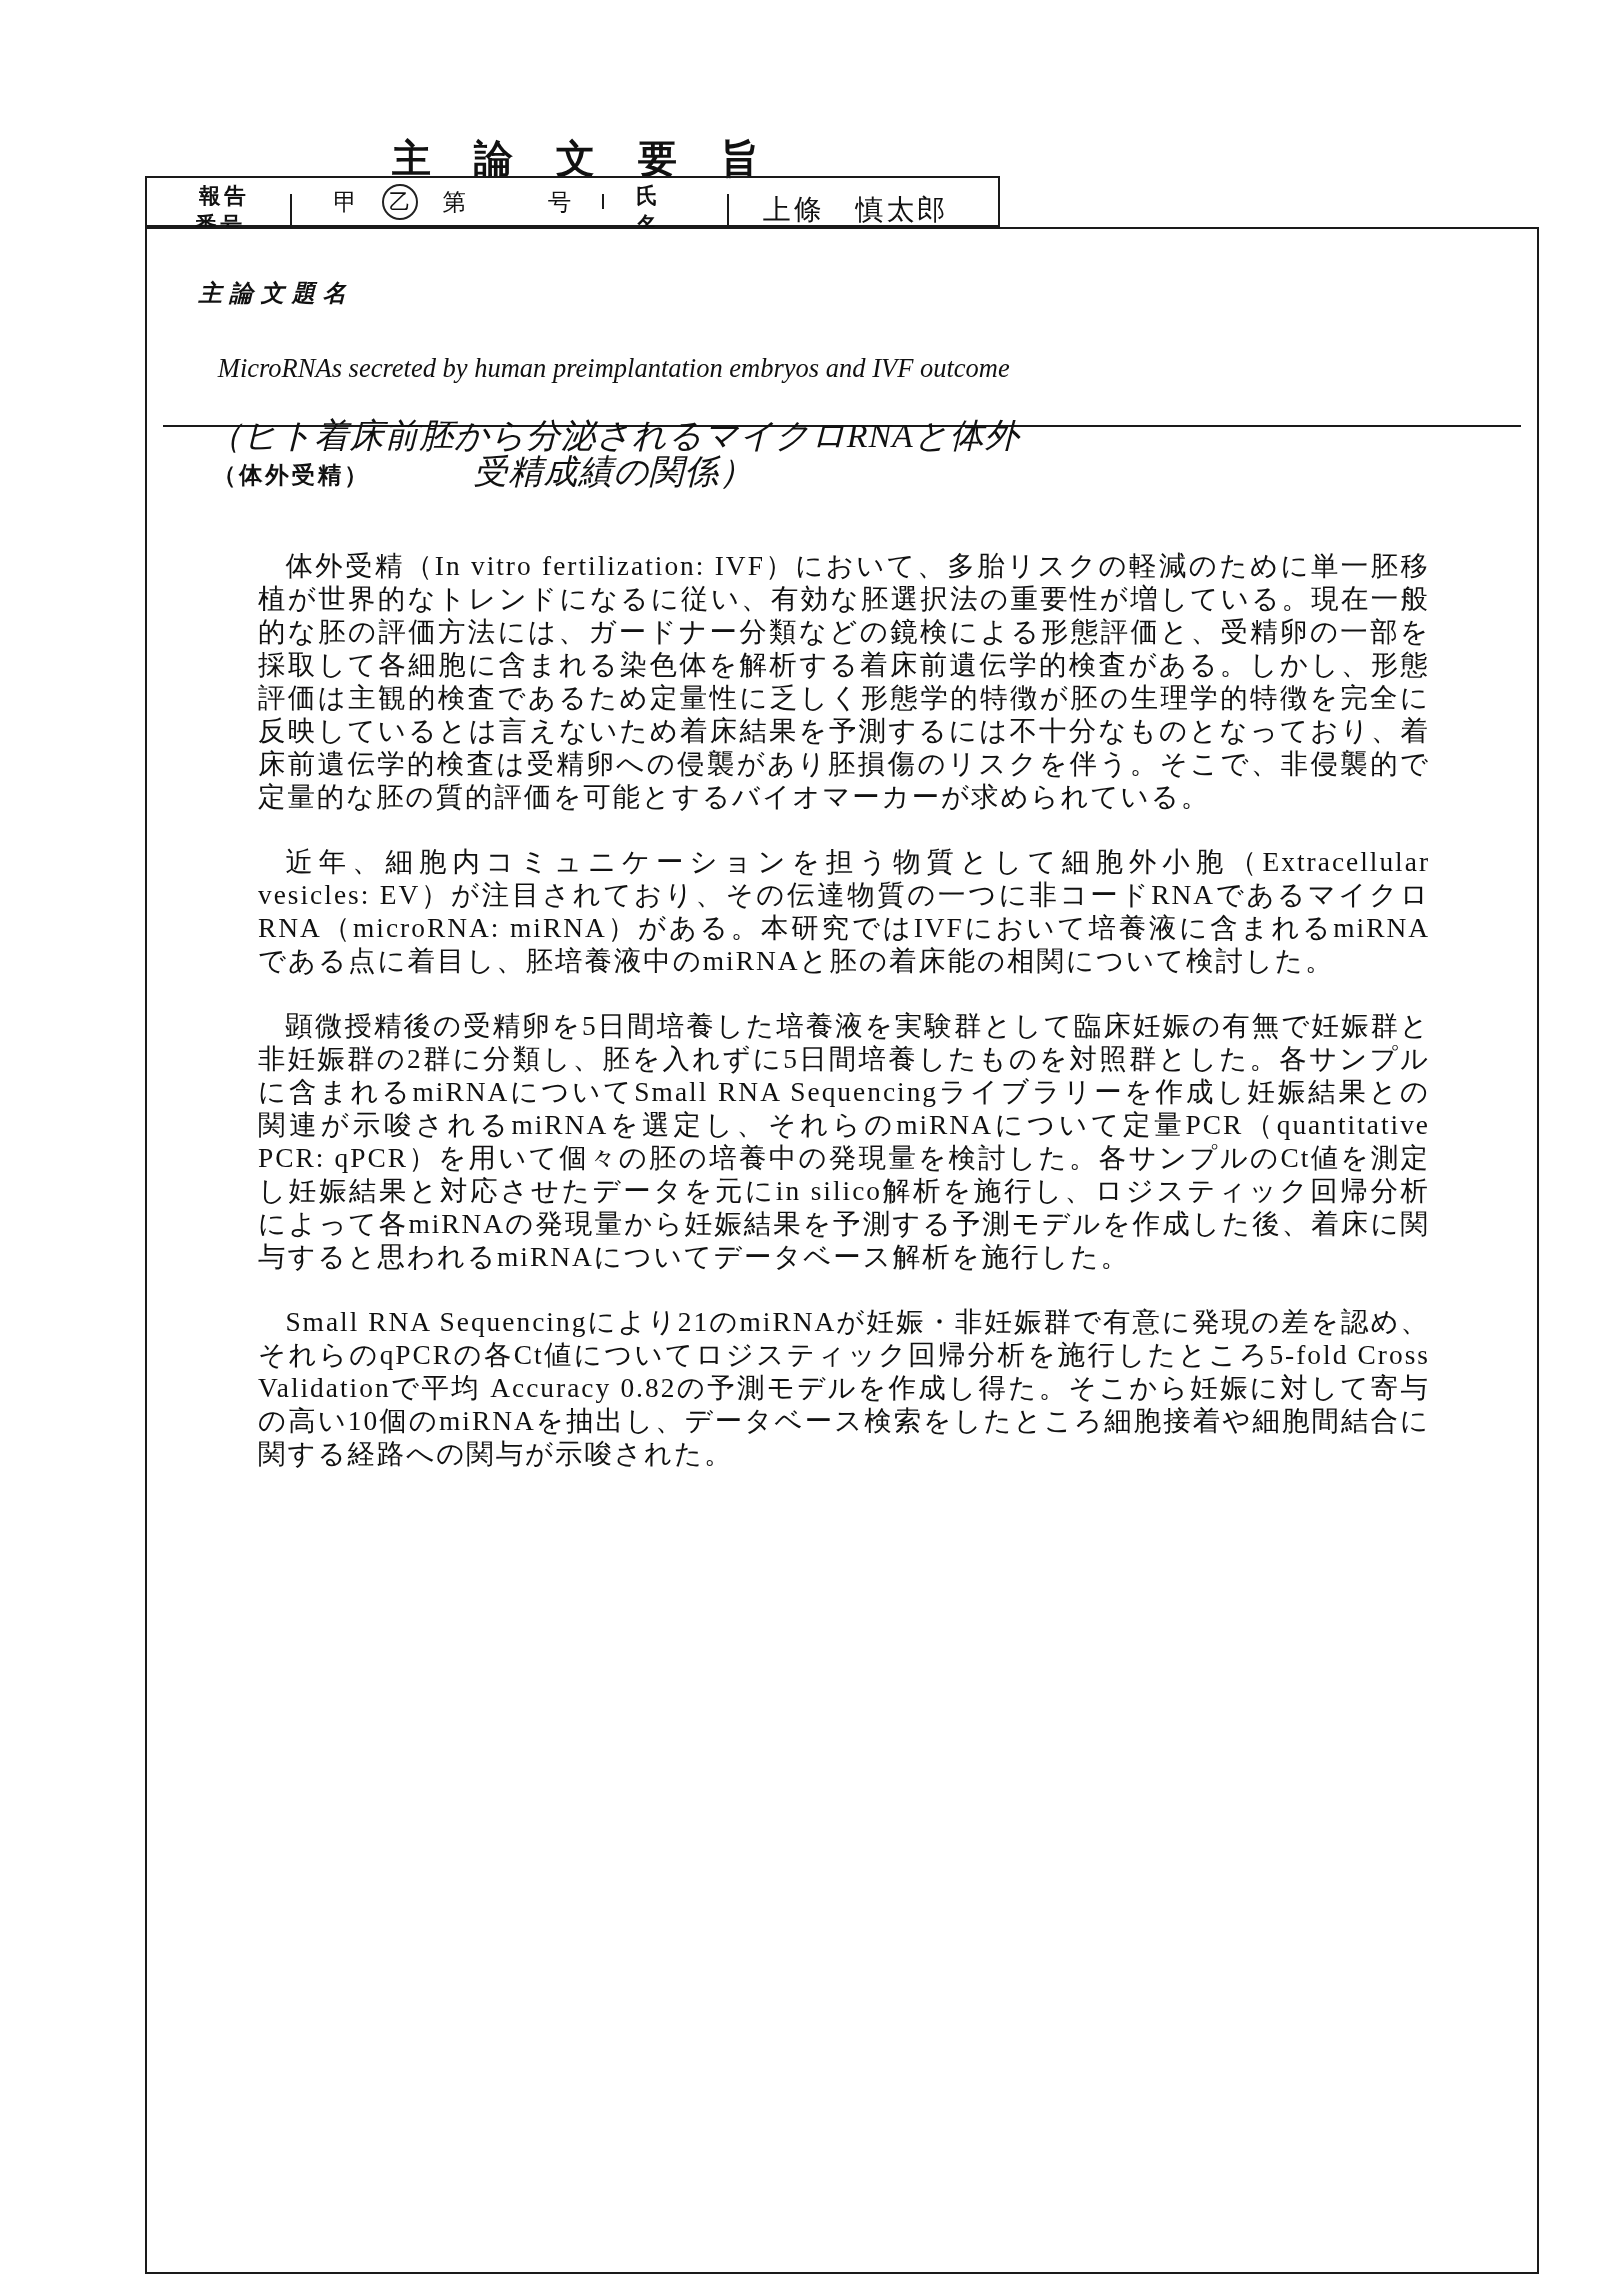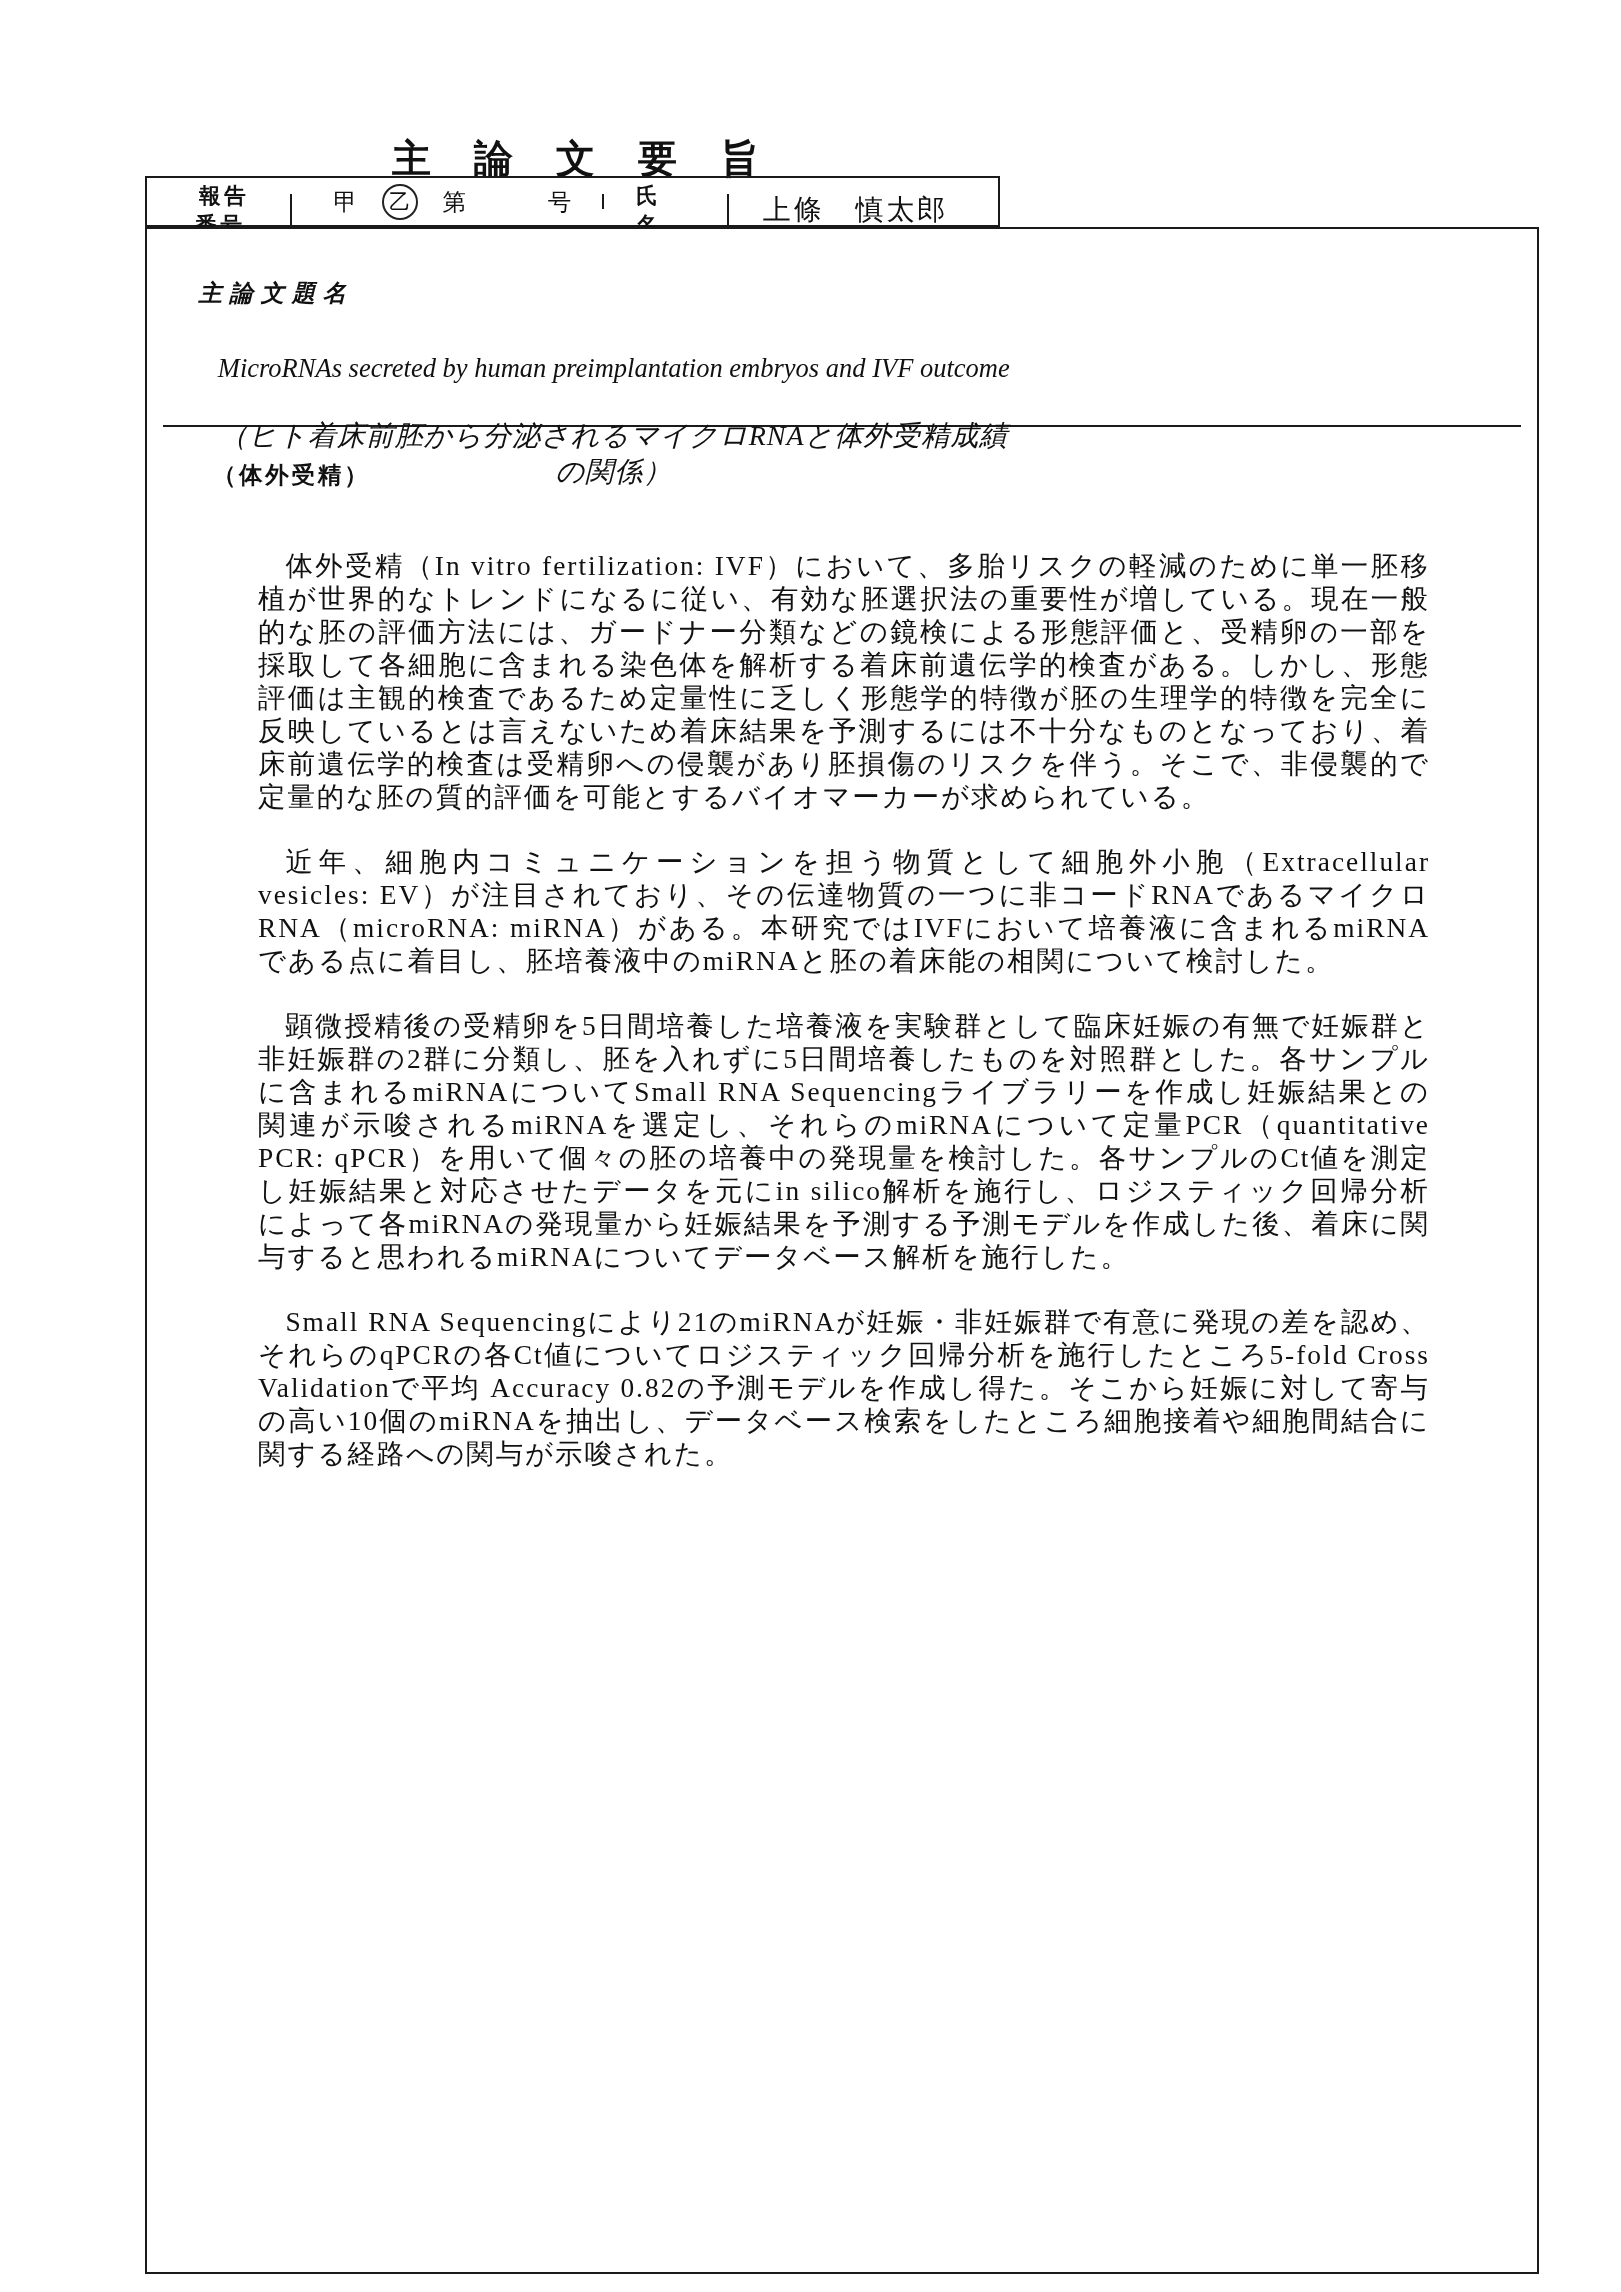--- a/index.html
+++ b/index.html
@@ -38,21 +38,21 @@
     border:2.9px solid #1a1a1a; background:#fff;
   }
   .title-section { position:relative; height:182px; border-bottom:2.5px solid #1a1a1a; }
   .section-label {
     position:absolute; top:15.7px; left:19.6px;
     font-family:"Liberation Sans","DejaVu Sans",sans-serif;
     font-weight:bold; font-size:23.5px; letter-spacing:0.32em;font-style:italic;
   }
   .title-lines { position:absolute; top:73px; left:9.8px; width:882px; text-align:center;font-style:italic; }
   .title-en { font-size:26.5px; line-height:36px; }
-  .title-ja { font-size:28px; line-height:36px; letter-spacing:1px; }
+  .title-ja { font-size:34px; line-height:36px; letter-spacing:1px; }
 
   .abstract-section { padding-top:15.7px; }
   .abstract-heading {
     margin-left:17.6px;
     font-family:"Liberation Sans","DejaVu Sans",sans-serif;
     font-weight:bold; font-size:23.5px; letter-spacing:0.12em;
   }
   .abstract-body {
     margin:11.8px 43px 0 47px;
     font-size:27.4px; line-height:33px;

